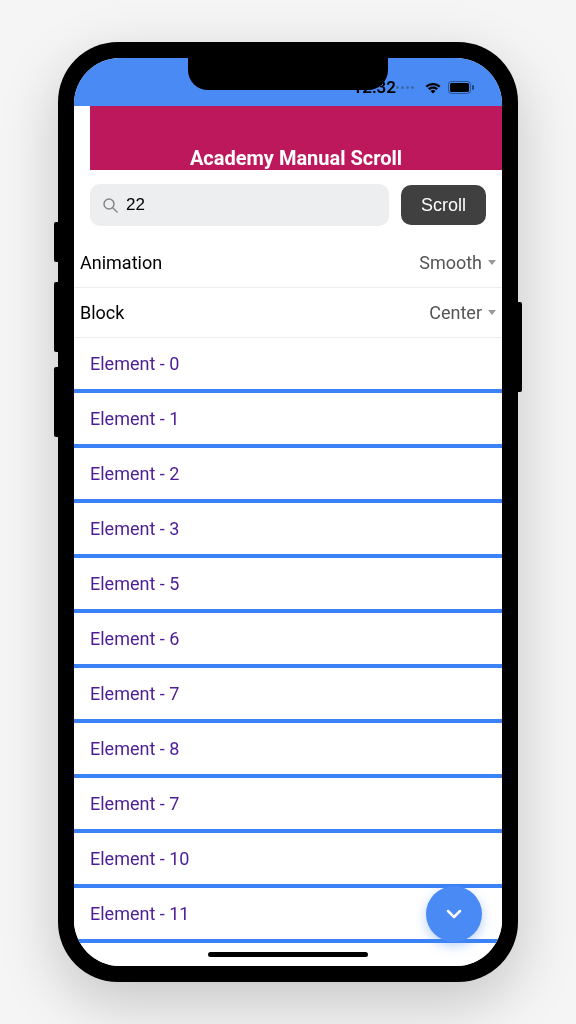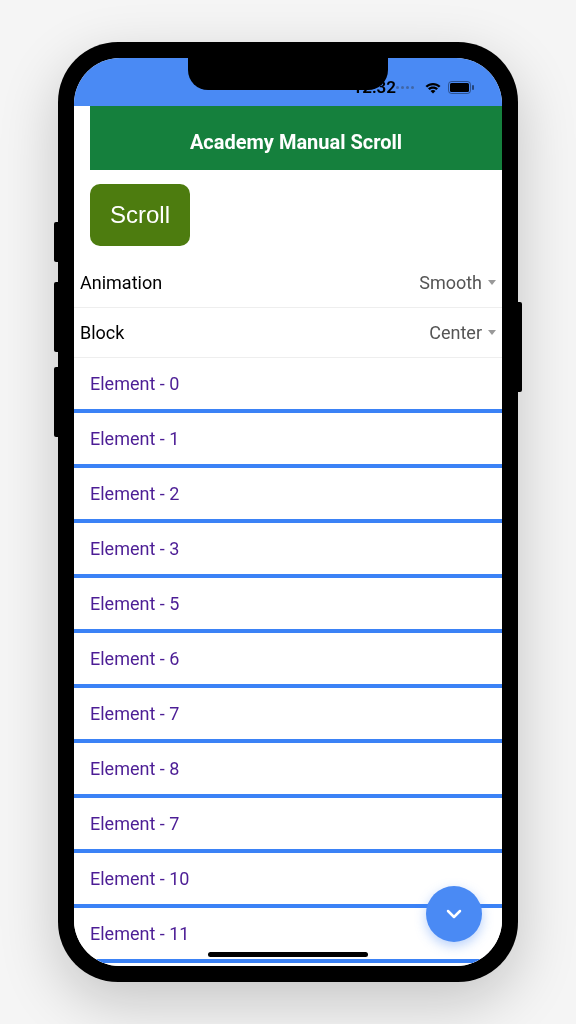--- a/index.html
+++ b/index.html
@@ -95,24 +95,24 @@
       gap: 6px;
     }
     .dots {
       display: flex;
       gap: 2px;
       opacity: 0.4;
       margin-right: 4px;
     }
     .dots span { width: 3px; height: 3px; background: #333; border-radius: 50%; }
     .header {
-      background: #15803d;
+      background: #be185d;
       height: 64px;
       display: flex;
-      align-items: center;
+      align-items: flex-end;
       justify-content: center;
       padding-top: 8px;
       margin-left: 16px;
     }
     .header-title {
       color: #fff;
       font-size: 20px;
       font-weight: 700;
     }
     .content {
@@ -144,27 +144,27 @@
     }
     .search-value {
       font-size: 17px;
       color: #000;
       border: none;
       background: transparent;
       outline: none;
       width: 100%;
     }
     .scroll-btn {
-      background: #4d7c0f;
+      background: #404040;
       color: #fff;
-      font-size: 24px;
+      font-size: 18px;
       font-weight: 400;
       border: none;
       border-radius: 10px;
-      height: 62px;
+      height: 40px;
       padding: 0 20px;
       cursor: pointer;
     }
     .option-row {
       display: flex;
       justify-content: space-between;
       align-items: center;
       padding: 14px 6px;
       border-bottom: 1px solid #eee;
       font-size: 18px;
@@ -247,20 +247,27 @@
           </svg>
       </div>
     </div>
 
     <div class="header">
       <div class="header-title">Academy Manual Scroll</div>
     </div>
 
     <div class="content">
       <div class="search-row">
+        <div class="search-box">
+          <svg class="search-icon-svg" viewBox="0 0 16 16">
+              <circle cx="7" cy="7" r="5" fill="none" stroke="#888" stroke-width="1.5"></circle>
+              <line x1="11" y1="11" x2="15" y2="15" stroke="#888" stroke-width="1.5" stroke-linecap="round"></line>
+            </svg>
+          <input class="search-value" type="text" value="22" style="">
+        </div>
         <button class="scroll-btn">Scroll</button>
       </div>
 
       <div class="option-row">
         <span class="option-label">Animation</span>
         <span class="option-value">
           <span>Smooth</span>
           <span class="caret"></span>
         </span>
       </div>

